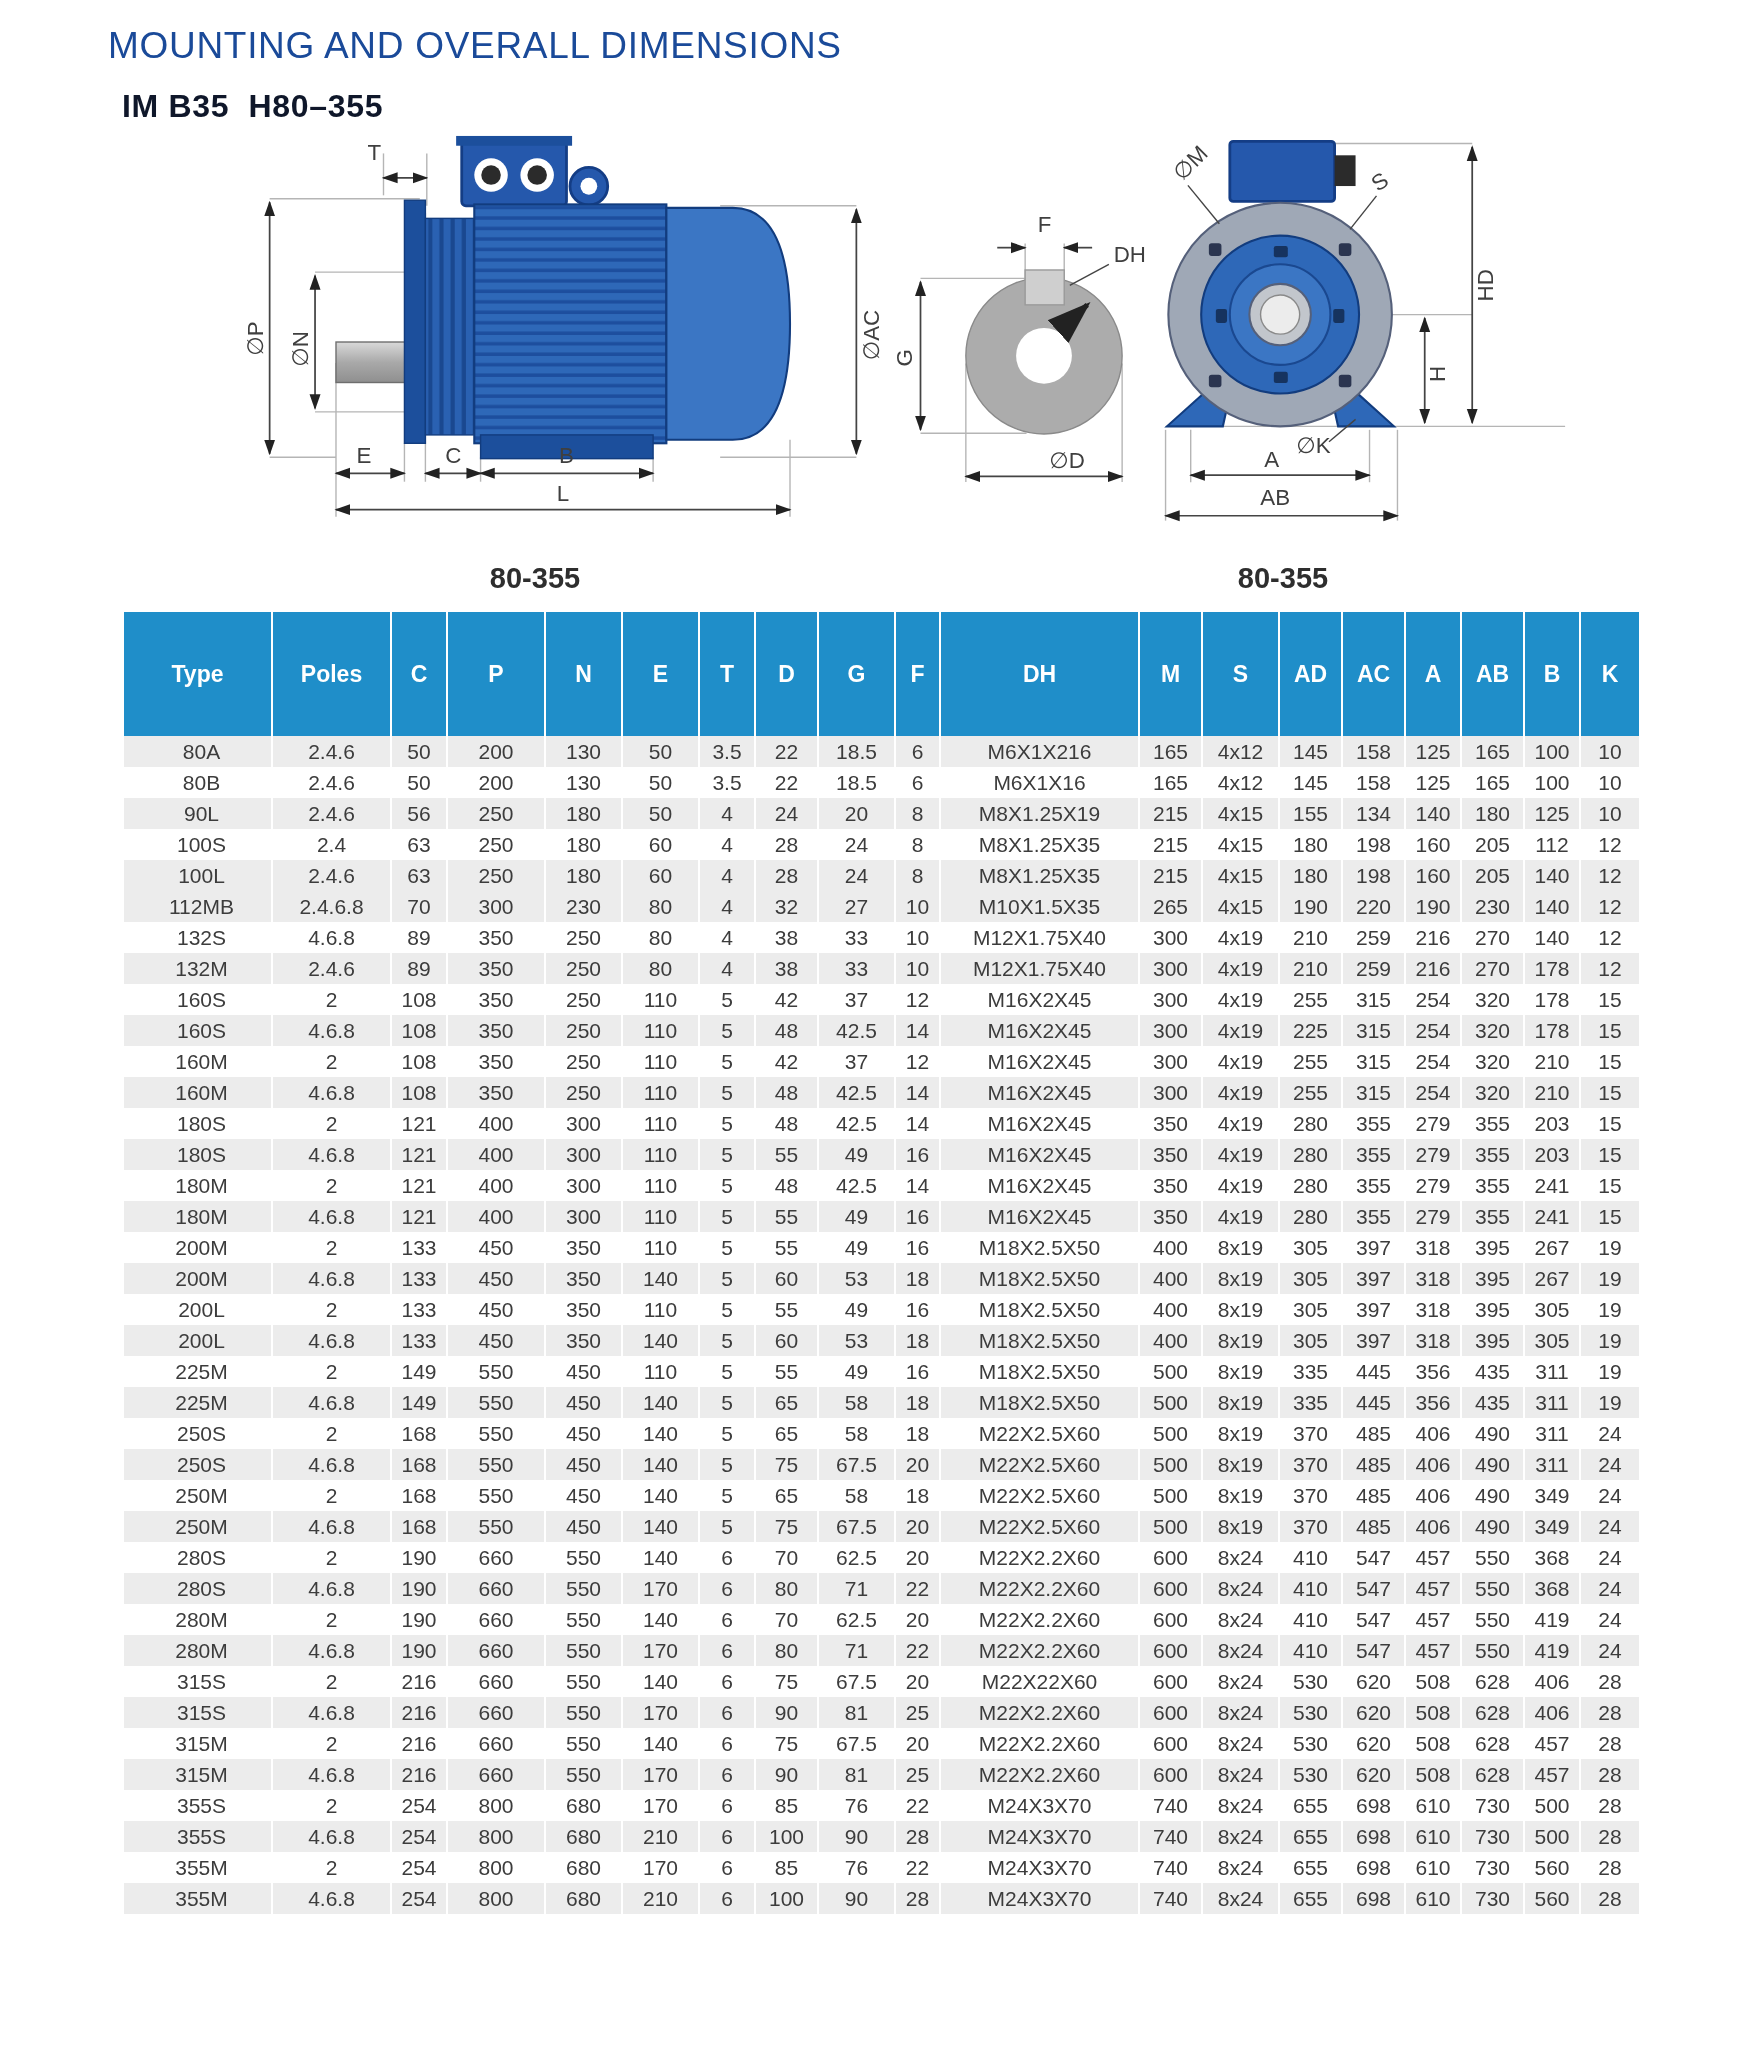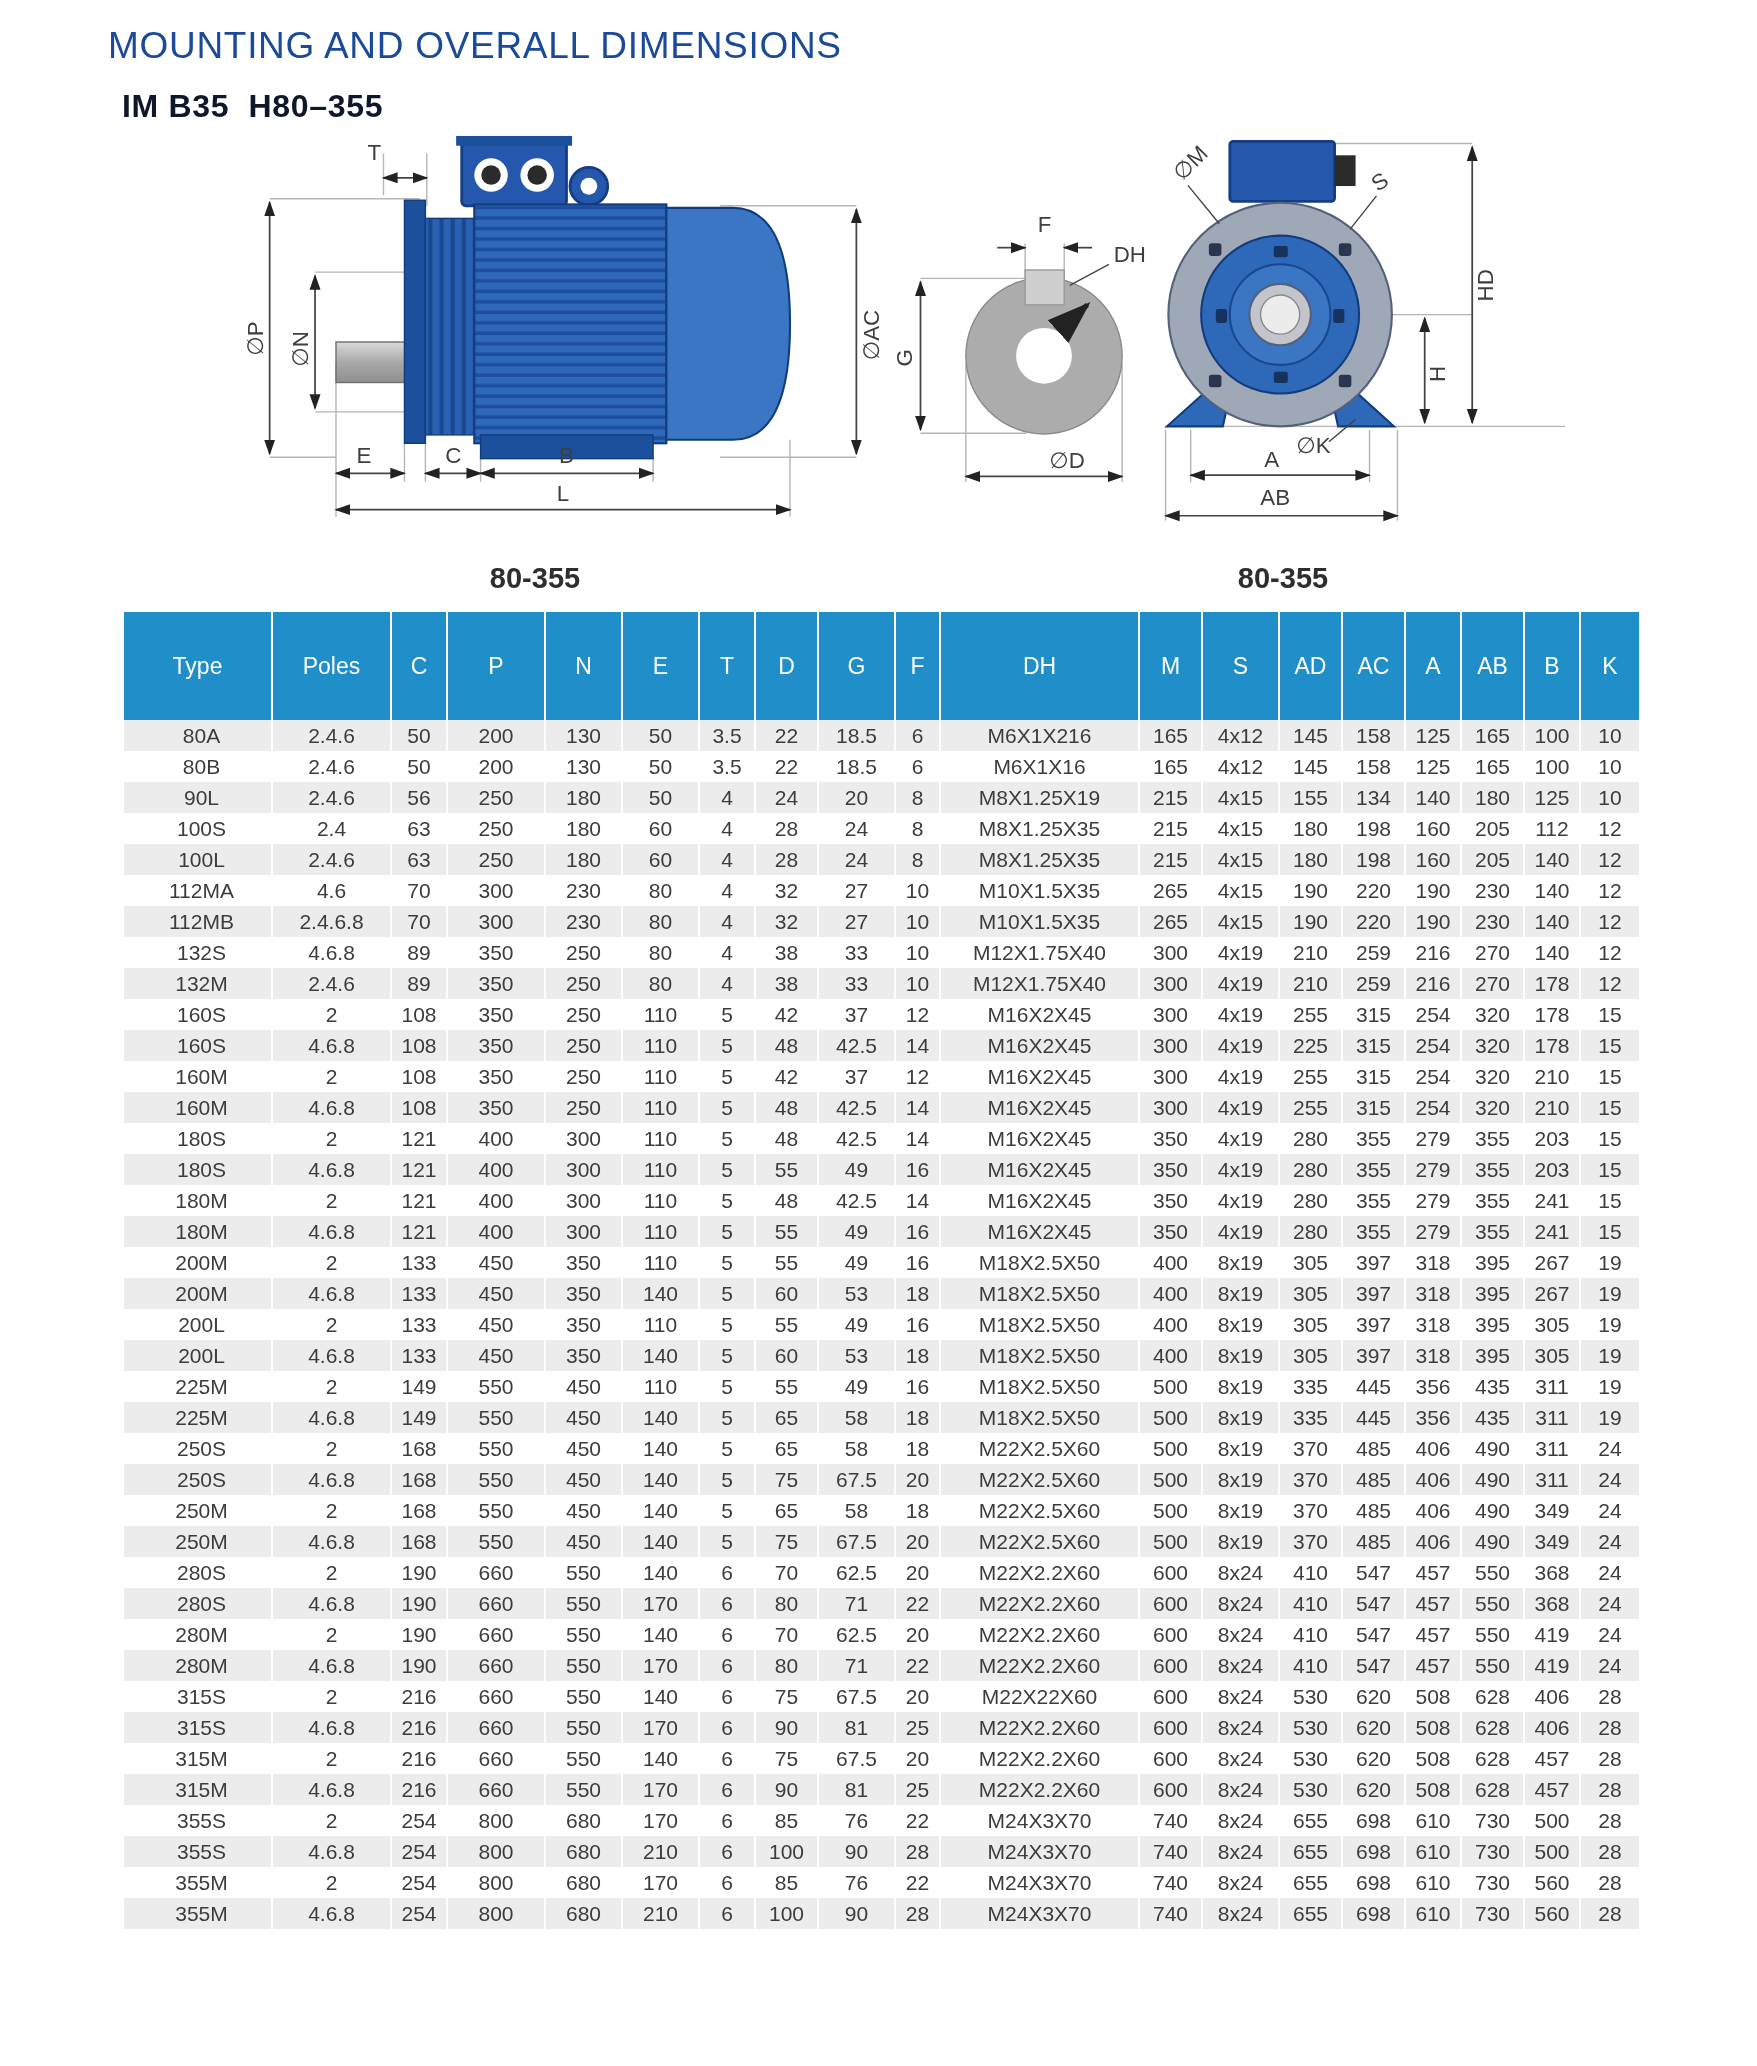--- a/index.html
+++ b/index.html
@@ -8,21 +8,21 @@
 
   .title{position:absolute;left:108px;top:25px;font-size:37px;font-weight:normal;color:#1A4A99;letter-spacing:0.7px;white-space:pre;}
   .subtitle{position:absolute;left:122px;top:88px;font-size:32px;font-weight:bold;color:#0f172a;letter-spacing:0.7px;white-space:pre;}
 
   .drawing{position:absolute;}
   .caption{position:absolute;top:562px;width:168px;text-align:center;font-size:29px;font-weight:bold;color:#2e2e2e;}
   .caption.left{left:451px;}
   .caption.right{left:1199px;}
 
   table.dims{position:absolute;left:124px;top:612px;width:1514px;border-collapse:collapse;table-layout:fixed;}
-  table.dims th{background:#1F8EC9;color:#ffffff;font-size:23px;font-weight:normal;height:108px;text-align:center;vertical-align:middle;border-left:2.1px solid #ffffff;padding:0;}
+  table.dims th{background:#1F8EC9;color:#ffffff;font-size:23px;font-weight:bold;height:108px;text-align:center;vertical-align:middle;border-left:2.1px solid #ffffff;padding:8px;}
   table.dims th:first-child{border-left:none;}
   table.dims td{height:31px;font-size:21px;color:#3c3c3c;text-align:center;vertical-align:middle;border-left:2.1px solid #ffffff;padding:0;white-space:nowrap;overflow:hidden;}
   table.dims td:first-child{border-left:none;padding-left:8px;}
   table.dims tr.alt td{background:#ECECEC;}
 
   svg text{font-family:"Liberation Sans",sans-serif;fill:#3f3f3f;}
   .dimlabel{font-size:30px;}
   .dimlabel.big{font-size:32px;}
 </style>
 </head>
@@ -348,41 +348,20 @@
           <td>M8X1.25X35</td>
           <td>215</td>
           <td>4x15</td>
           <td>180</td>
           <td>198</td>
           <td>160</td>
           <td>205</td>
           <td>140</td>
           <td>12</td>
         </tr>
-        <tr>
-          <td>112MA</td>
-          <td>4.6</td>
-          <td>70</td>
-          <td>300</td>
-          <td>230</td>
-          <td>80</td>
-          <td>4</td>
-          <td>32</td>
-          <td>27</td>
-          <td>10</td>
-          <td>M10X1.5X35</td>
-          <td>265</td>
-          <td>4x15</td>
-          <td>190</td>
-          <td>220</td>
-          <td>190</td>
-          <td>230</td>
-          <td>140</td>
-          <td>12</td>
-        </tr>
         <tr class="alt">
           <td>112MB</td>
           <td>2.4.6.8</td>
           <td>70</td>
           <td>300</td>
           <td>230</td>
           <td>80</td>
           <td>4</td>
           <td>32</td>
           <td>27</td>

